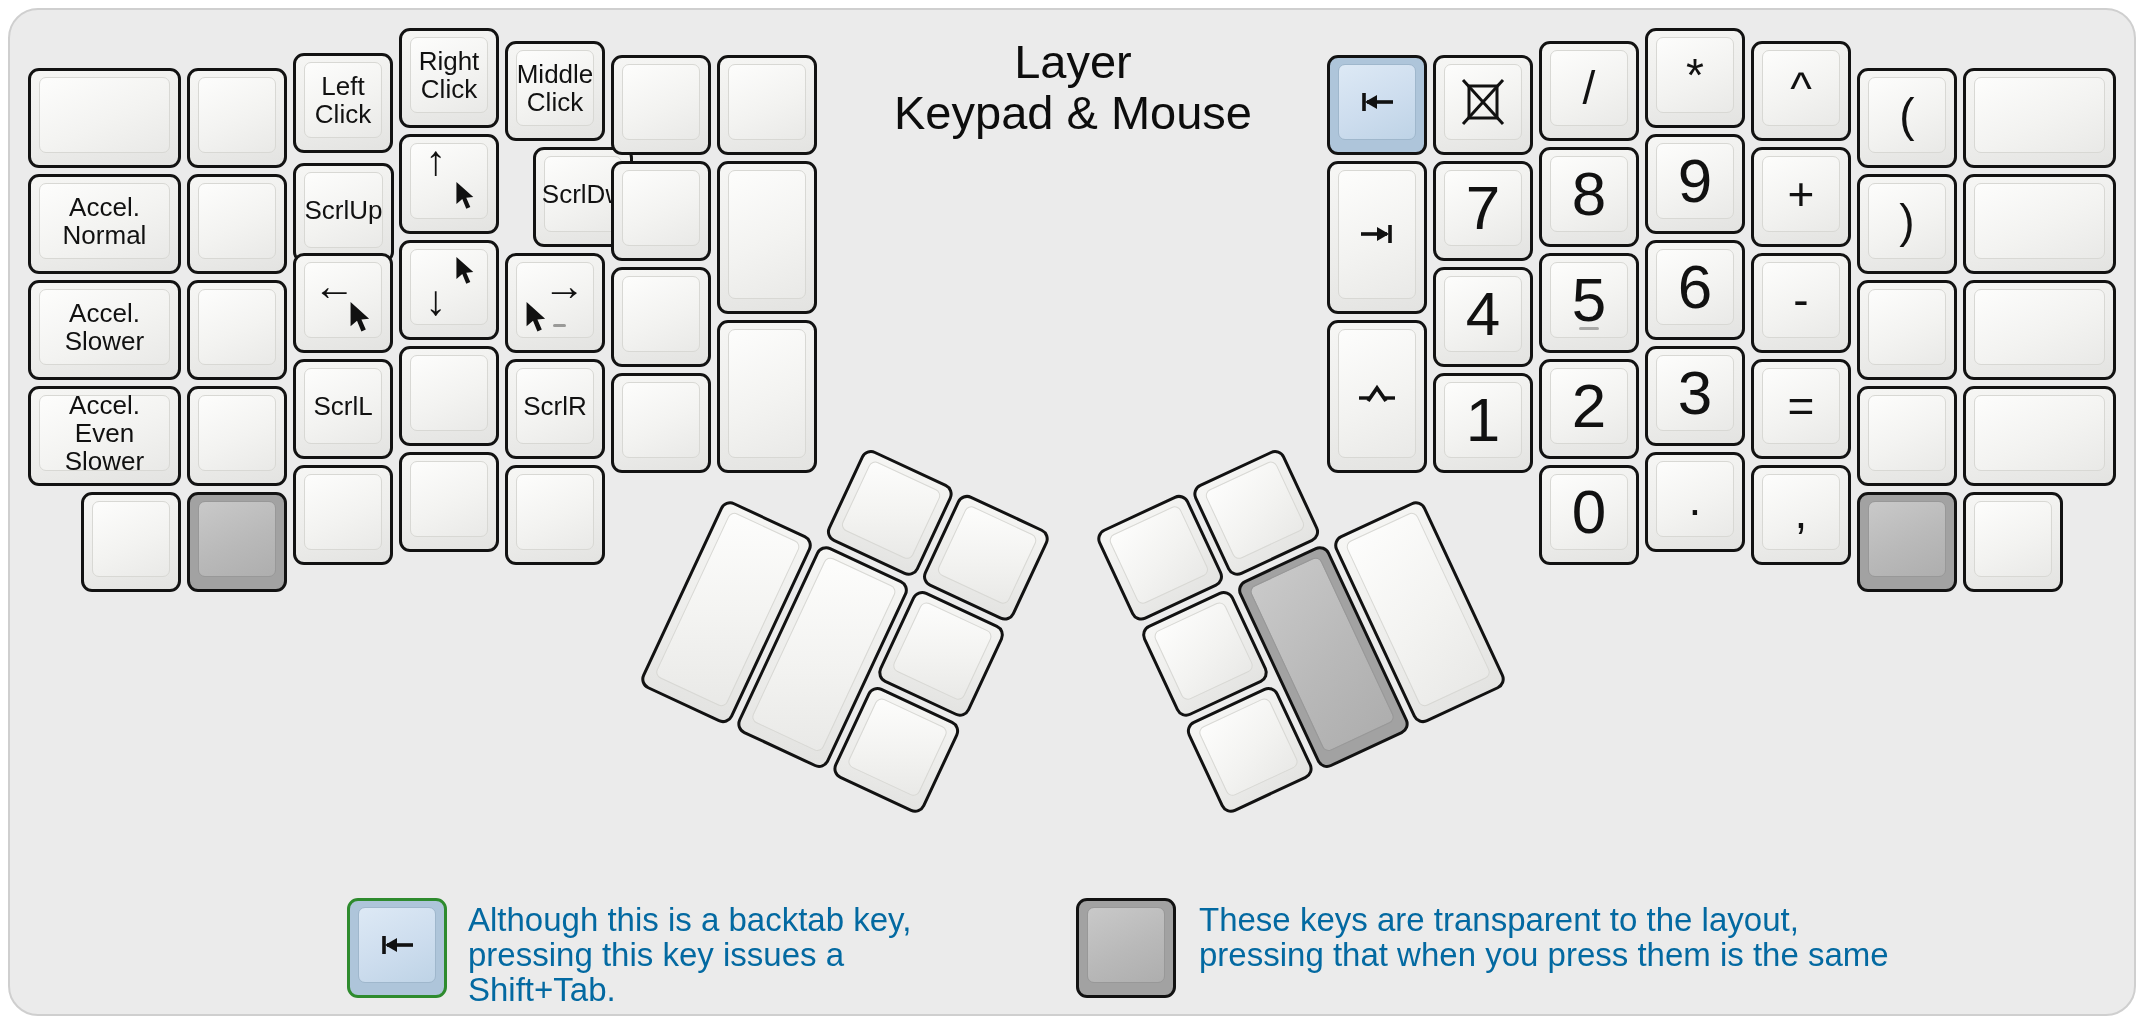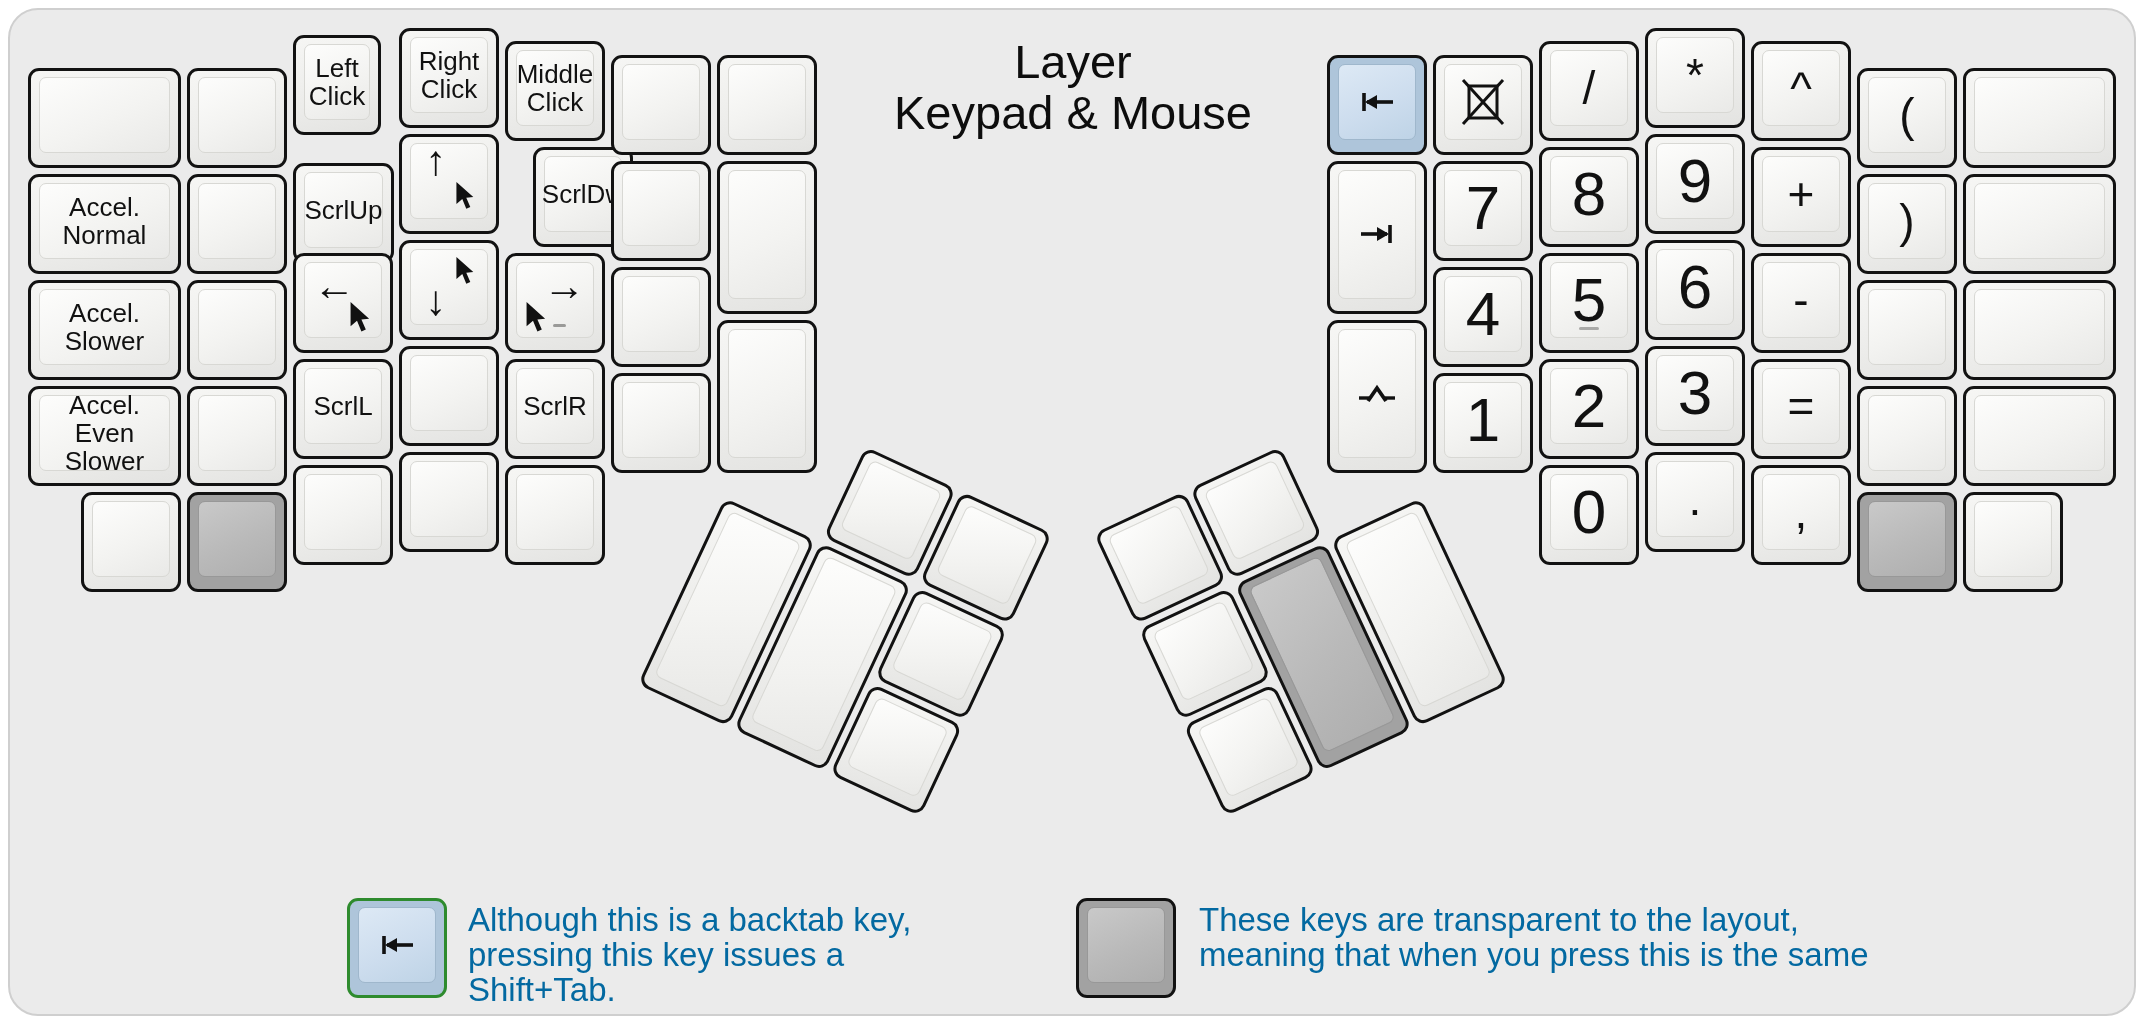--- a/index.html
+++ b/index.html
@@ -88,21 +88,21 @@
       <div class="key white" style="left: 187px; top: 279.75px; width: 100px; height: 100px;">
         <div class="cap">
           <div class="content"></div>
         </div>
       </div>
       <div class="key white" style="left: 187px; top: 385.75px; width: 100px; height: 100px;">
         <div class="cap">
           <div class="content"></div>
         </div>
       </div>
-      <div class="key white" style="left: 293px; top: 35px; width: 88px; height: 100px;">
+      <div class="key white" style="left: 293px; top: 53px; width: 100px; height: 100px;">
         <div class="cap">
           <div class="content txt-sm">
             <div>Left</div>
             <div>Click</div>
           </div>
         </div>
       </div>
       <div class="key white" style="left: 293px; top: 163px; width: 101px; height: 100px;">
         <div class="cap">
           <div class="content txt-sm">
@@ -564,16 +564,16 @@
       </div>
       <div style="position: absolute; left: 1076px; top: 898px; width: 106px; height: 106px;">
         <div class="key gray" style="left: 0px; top: 0px; width: 100px; height: 100px;">
           <div class="cap">
             <div class="content"></div>
           </div>
         </div>
       </div>
       <div class="legend-text" style="left: 1199px; top: 902px;">
         <div>These keys are transparent to the layout,</div>
-        <div>meaning that when you press this is the same</div>
+        <div>pressing that when you press them is the same</div>
       </div>
     </div>
 </div>
 
 </body></html>

